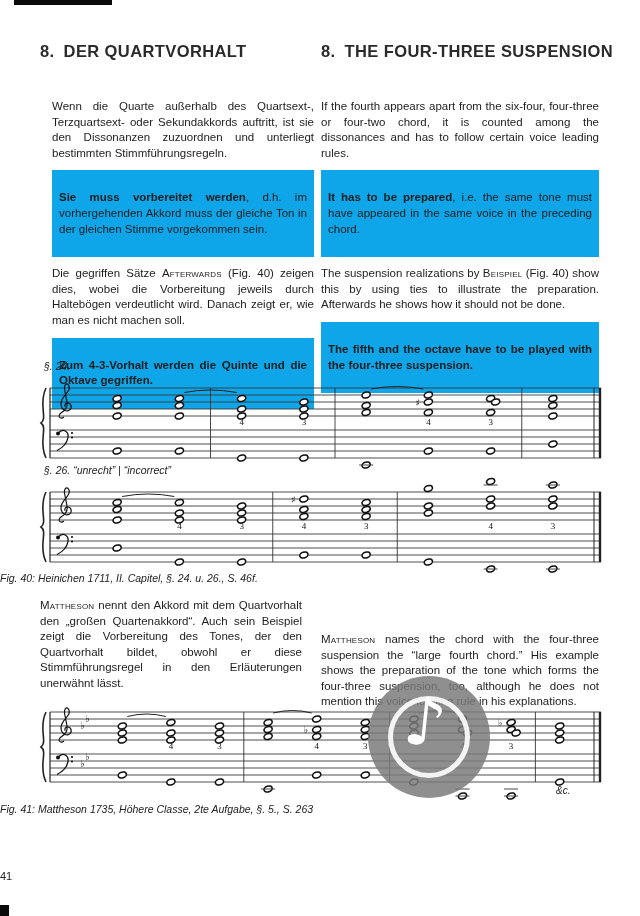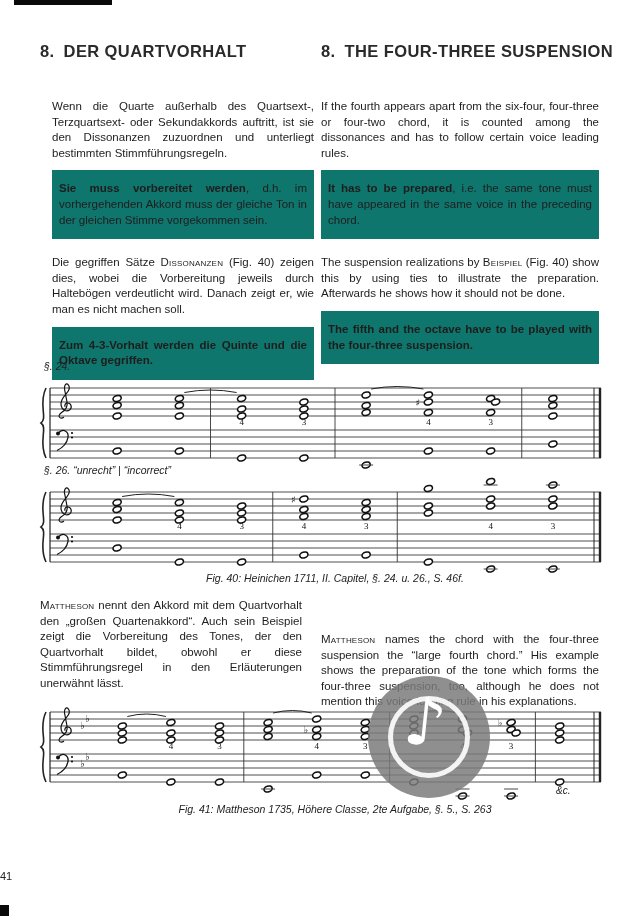--- a/index.html
+++ b/index.html
@@ -5,25 +5,25 @@
   * { margin:0; padding:0; box-sizing:border-box; }
   html,body { background:#fff; }
   body {
     width:640px; height:916px; position:relative; overflow:hidden;
     font-family:"Liberation Sans", sans-serif; color:#1d1d1d;
   }
   .abs { position:absolute; }
   .heading { font-size:16.5px; letter-spacing:.4px; color:#2a2a2a; font-weight:700; white-space:nowrap; }
   .heading .num { margin-right:9px; }
   .body-text { font-size:11.5px; line-height:15.6px; text-align:justify; margin-bottom:9px; }
-  .hl { background:#0f766e; padding:11px 7px; margin-bottom:16px; }
+  .hl { background:#0ea5e9; padding:20px 7px; margin-bottom:9px; }
   .b { font-weight:bold; }
   .sc { font-variant:small-caps; letter-spacing:.2px; }
   .syslabel { font-style:italic; font-size:10.5px; color:#222; }
-  .caption { font-style:italic; font-size:10.5px; color:#222; text-align:center; width:640px; left:0;padding-left:30px; }
+  .caption { font-style:italic; font-size:10.5px; color:#222; width:640px; left:0; }
   .etc { font-size:10px; font-style:italic; color:#222; }
   .pagenum { font-size:11px; color:#222; width:640px; left:0; }
   .music-svg { display:block; overflow:visible; }
   .artifact { background:#0a0a0a; }
   .watermark {
     left:368px; top:676px; width:122px; height:122px; border-radius:50%;
     background:rgba(122,122,122,.84); z-index:5;
   }
   .wm-ring { position:absolute; left:20px; top:20px; width:82px; height:82px;
     border:5px solid rgba(255,255,255,.9); border-radius:50%; }
@@ -35,21 +35,21 @@
 
 <div class="abs artifact" style="left:14px;top:0;width:98px;height:5px"></div>
 <div class="abs artifact" style="left:0;top:905px;width:9px;height:11px"></div>
 
 <div class="abs heading" style="left:40px;top:42px"><span class="num">8.</span><span>DER QUARTVORHALT</span></div>
 <div class="abs heading" style="left:321px;top:42px"><span class="num">8.</span><span>THE FOUR-THREE SUSPENSION</span></div>
 
 <div class="abs" style="left:52px;top:99px;width:262px">
   <p class="body-text">Wenn die Quarte außerhalb des Quartsext-, Terzquartsext- oder Sekundakkords auftritt, ist sie den Dissonanzen zuzuordnen und unterliegt bestimmten Stimmführungsregeln.</p>
   <div class="hl body-text"><span class="b">Sie muss vorbereitet werden</span><span>, d.h. im vorhergehenden Akkord muss der gleiche Ton in der gleichen Stimme vorgekommen sein.</span></div>
-  <p class="body-text"><span>Die gegriffen Sätze </span><span class="sc">Dissonanzen</span><span> (Fig. 40) zeigen dies, wobei die Vorbereitung jeweils durch Haltebögen verdeutlicht wird. Danach zeigt er, wie man es nicht machen soll.</span></p>
+  <p class="body-text"><span>Die gegriffen Sätze </span><span class="sc">Afterwards</span><span> (Fig. 40) zeigen dies, wobei die Vorbereitung jeweils durch Haltebögen verdeutlicht wird. Danach zeigt er, wie man es nicht machen soll.</span></p>
   <div class="hl body-text b">Zum 4-3-Vorhalt werden die Quinte und die Oktave gegriffen.</div>
 </div>
 
 <div class="abs" style="left:321px;top:99px;width:278px">
   <p class="body-text">If the fourth appears apart from the six-four, four-three or four-two chord, it is counted among the dissonances and has to follow certain voice leading rules.</p>
   <div class="hl body-text"><span class="b">It has to be prepared</span><span>, i.e. the same tone must have appeared in the same voice in the preceding chord.</span></div>
   <p class="body-text"><span>The suspension realizations by </span><span class="sc">Beispiel</span><span> (Fig. 40) show this by using ties to illustrate the preparation. Afterwards he shows how it should not be done.</span></p>
   <div class="hl body-text b">The fifth and the octave have to be played with the four-three suspension.</div>
 </div>
 

